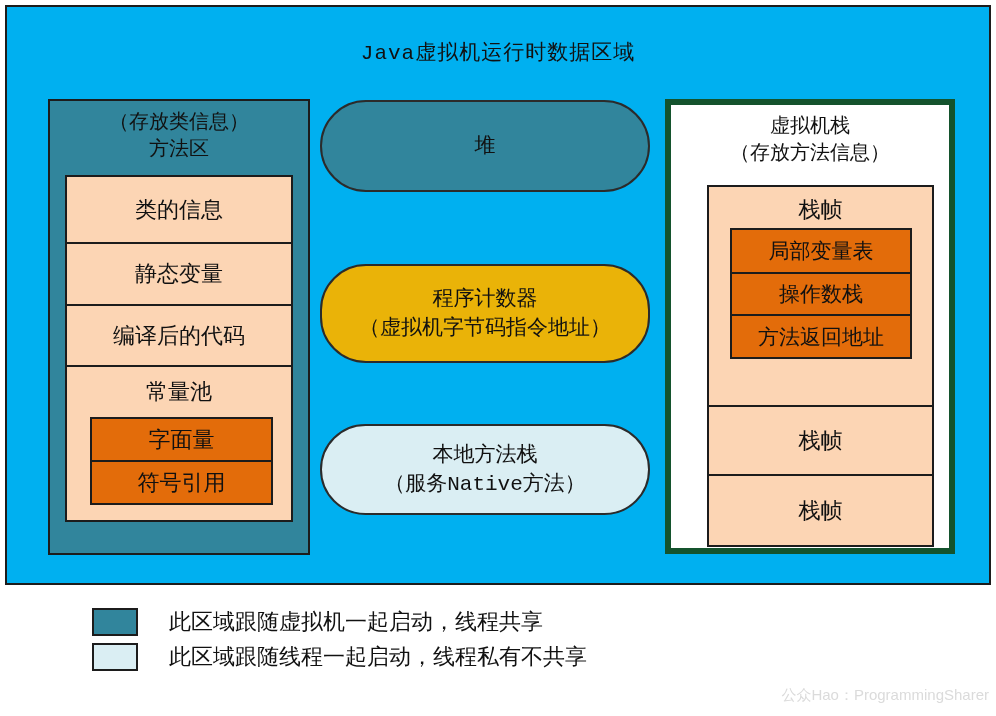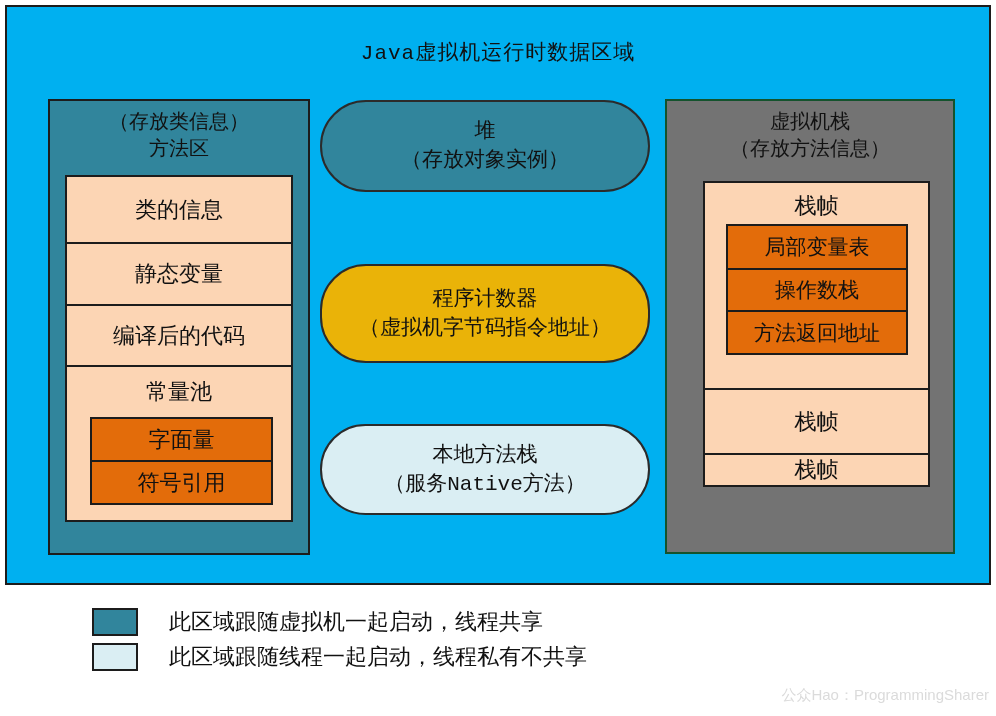--- a/index.html
+++ b/index.html
@@ -82,27 +82,27 @@
     line-height: 29px;
   }
   .pill.dark { background: #31859C; top: 93px; height: 92px; }
   .pill.pc { background: #eab308; top: 257px; height: 99px; }
   .pill.native { background: #DAEEF3; top: 417px; height: 91px; }
   
   .vm-stack {
     position: absolute;
     left: 658px; top: 92px;
     width: 290px; height: 455px;
-    background: #737373;
-    border: 2px solid #14532d;
+    background: #ffffff;
+    border: 6px solid #14532d;
   }
   .vs-stack {
     position: absolute;
     left: 36px; top: 80px;
-    width: 227px; height: 306px;
+    width: 227px; height: 362px;
     background: #FCD5B4;
     border: 2px solid #1c1c1c;
     display: flex;
     flex-direction: column;
   }
   .vs-sec1 { position: relative; height: 218px; }
   .vs-sec1 .frame-label {
     text-align: center;
     font-size: 22px;
     padding-top: 8px;
@@ -175,21 +175,20 @@
         <div class="cp-box">
           <div class="cell" style="height:41px">字面量</div>
           <div class="cell bt" style="height:43px">符号引用</div>
         </div>
       </div>
     </div>
   </div>
 
   <div class="pill dark">
     <div>堆</div>
-    <div>（存放对象实例）</div>
   </div>
 
   <div class="pill pc">
     <div>程序计数器</div>
     <div>（虚拟机字节码指令地址）</div>
   </div>
 
   <div class="pill native">
     <div>本地方法栈</div>
     <div>（服务Native方法）</div>

